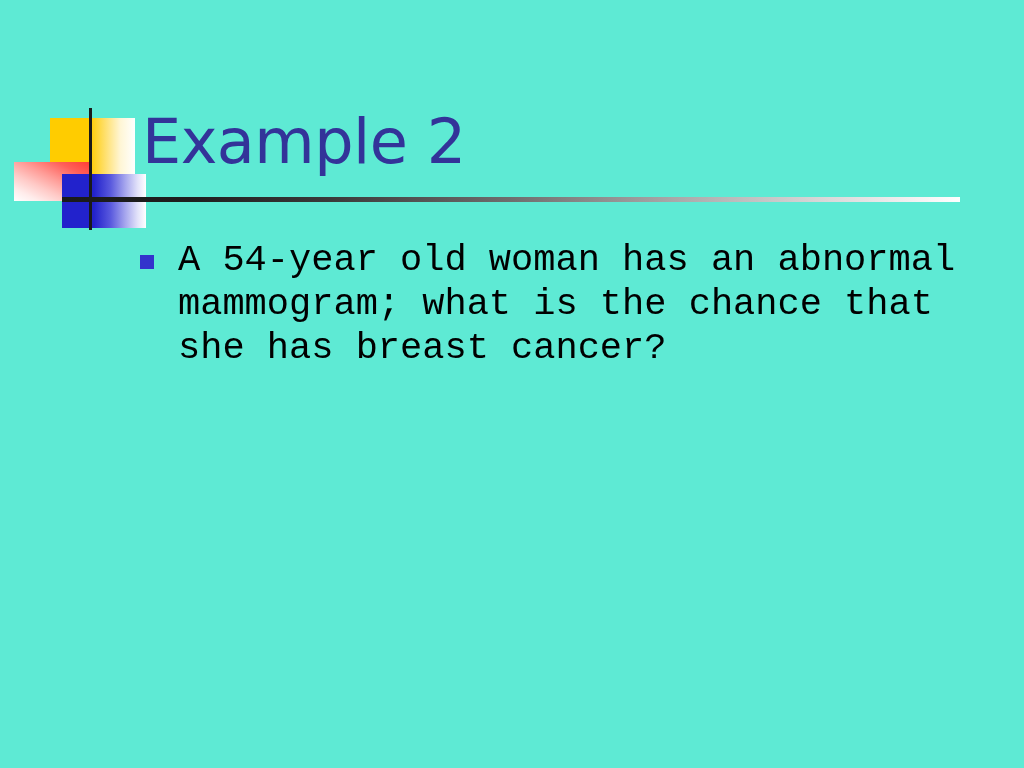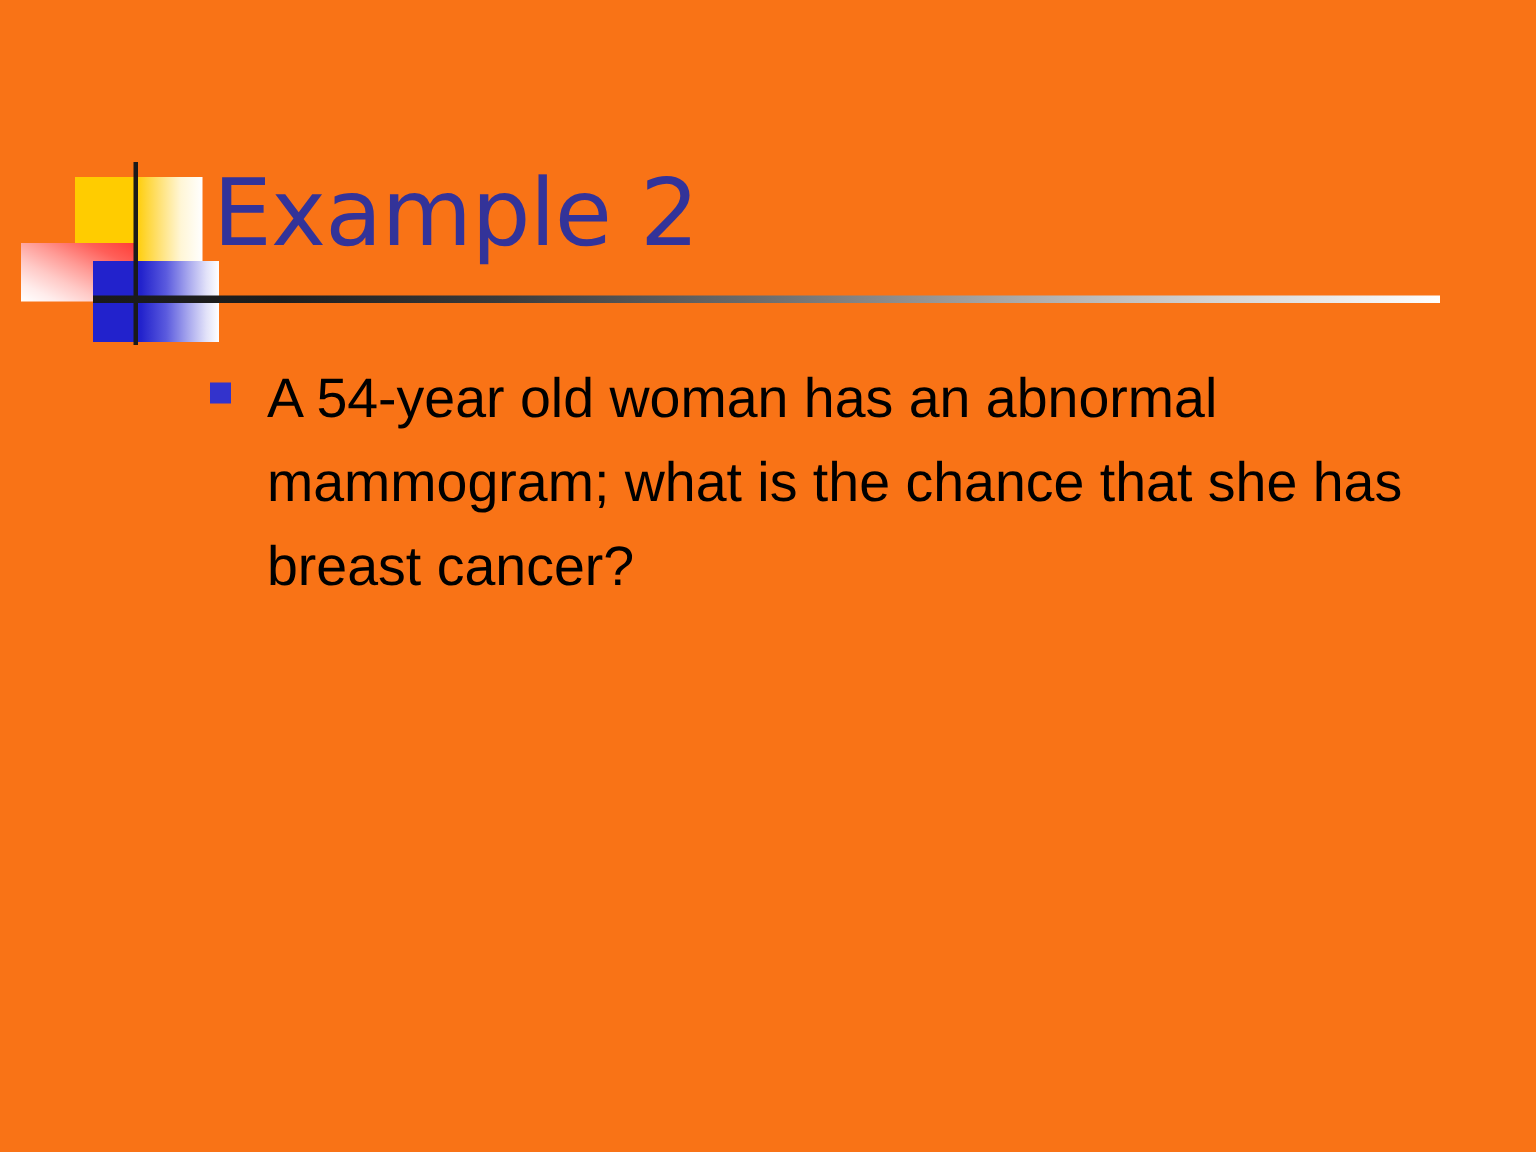--- a/index.html
+++ b/index.html
@@ -15,21 +15,21 @@
     overflow: hidden;
     position: relative;
   }
 
   #slide {
     position: absolute;
     left: 0;
     top: 0;
     width: 1024px;
     height: 768px;
-    background: #f97316;
+    background: #5eead4;
   }
 
   
   #title-decoration {
     position: absolute;
     left: 0;
     top: 96px;
     width: 980px;
     height: 145px;
   }
@@ -138,23 +138,23 @@
     width: 14px;
     height: 14px;
     background: #3333cc;
     margin-top: 17px;
     margin-right: 24px;
   }
 
   .bullet-text {
     flex: 1 1 auto;
     font-size: 37px;
-    line-height: 56px;
+    line-height: 44px;
     color: #000000;
-    font-family: Liberation Sans, sans-serif;
+    font-family: Liberation Mono, monospace;
     max-width: 790px;
   }
 </style>
 </head>
 <body>
 
 <div id="slide">
 
   <div id="title-decoration">
     <div class="deco-yellow"></div>

